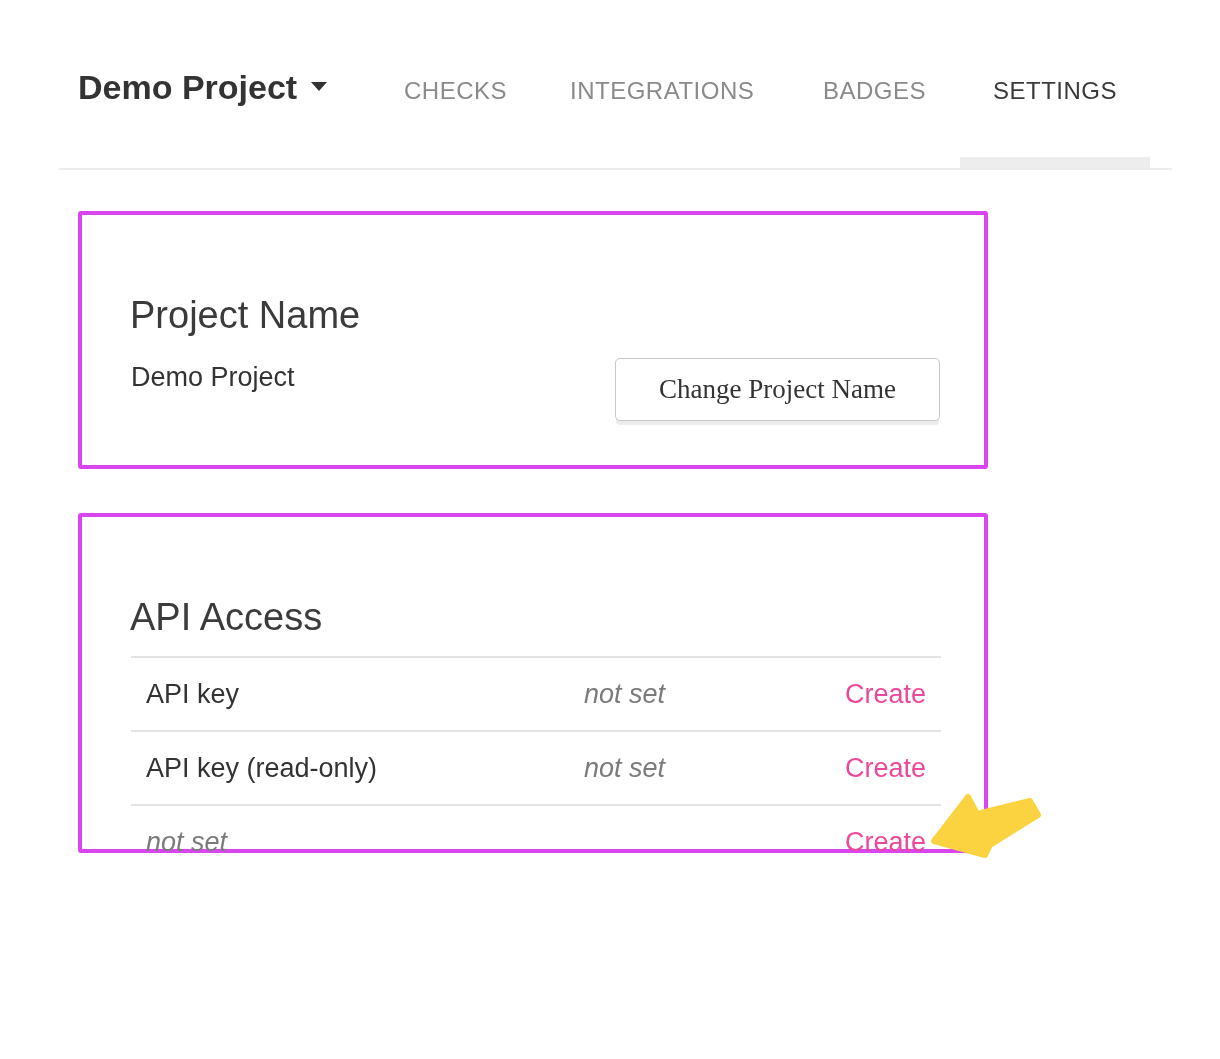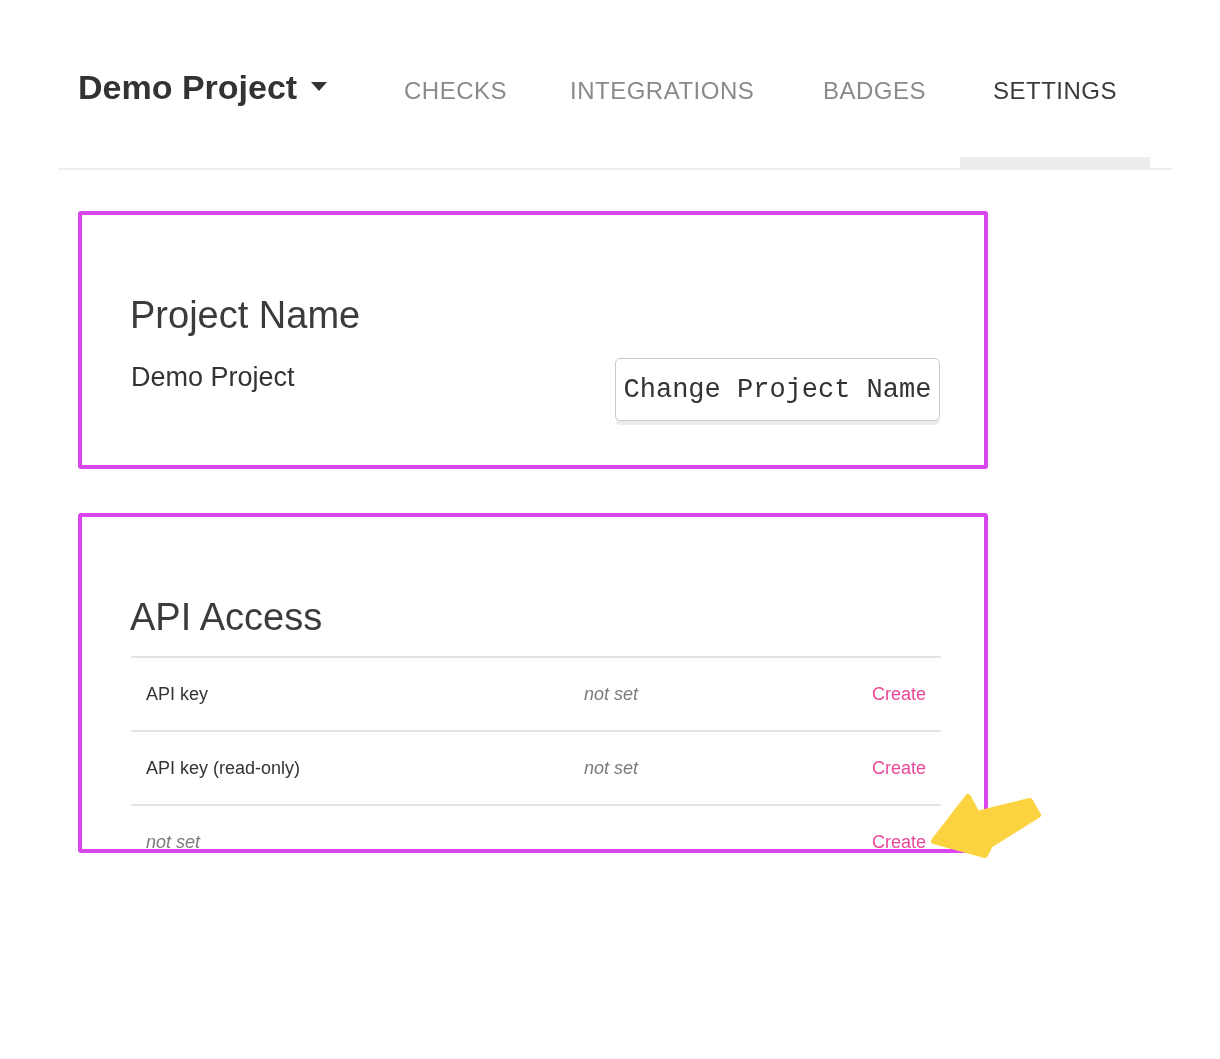--- a/index.html
+++ b/index.html
@@ -19,27 +19,27 @@
   .header-divider{left:59px;top:168px;width:1113px;height:2px;background:#ededed;}
 
   
   .card{position:absolute;background:#fff;border:4px solid #d946ef;border-radius:3px;box-sizing:border-box;}
   #card-project{left:78px;top:211px;width:910px;height:258px;}
   #card-api{left:78px;top:513px;width:910px;height:340px;}
   .card-title{position:absolute;left:48px;top:46px;font-size:38px;line-height:44px;font-weight:400;color:#3b3b3b;white-space:nowrap;}
 
   #project-current-name{position:absolute;left:49px;top:146px;font-size:27px;line-height:32px;color:#333;}
   #change-name-btn{position:absolute;left:533px;top:143px;width:325px;height:63px;background:#fff;
-                   border:1px solid #c9c9c9;border-radius:5px;font-family:Liberation Mono, monospace;font-size:27px;color:#333;
+                   border:1px solid #c9c9c9;border-radius:5px;font-family:Liberation Serif, serif;font-size:27px;color:#333;
                    box-shadow:0 5px 0 -1px #ececec;cursor:pointer;}
 
   
   .api-table{position:absolute;left:49px;top:139px;width:810px;box-sizing:border-box;}
   .api-row{display:flex;align-items:center;border-top:2px solid #e3e3e3;padding:21px 15px;
-           font-size:18px;line-height:30px;box-sizing:border-box;}
+           font-size:27px;line-height:30px;box-sizing:border-box;}
   .row-name{width:438px;color:#333;flex-shrink:0;}
   .row-value{flex:1;font-style:italic;color:#7b7b7b;}
   .row-action{margin-left:auto;color:#ec4899;text-decoration:none;cursor:pointer;}
 
   
   #arrow-overlay{left:895px;top:765px;width:180px;height:120px;z-index:5;pointer-events:none;}
 </style>
 </head>
 <body>
 

